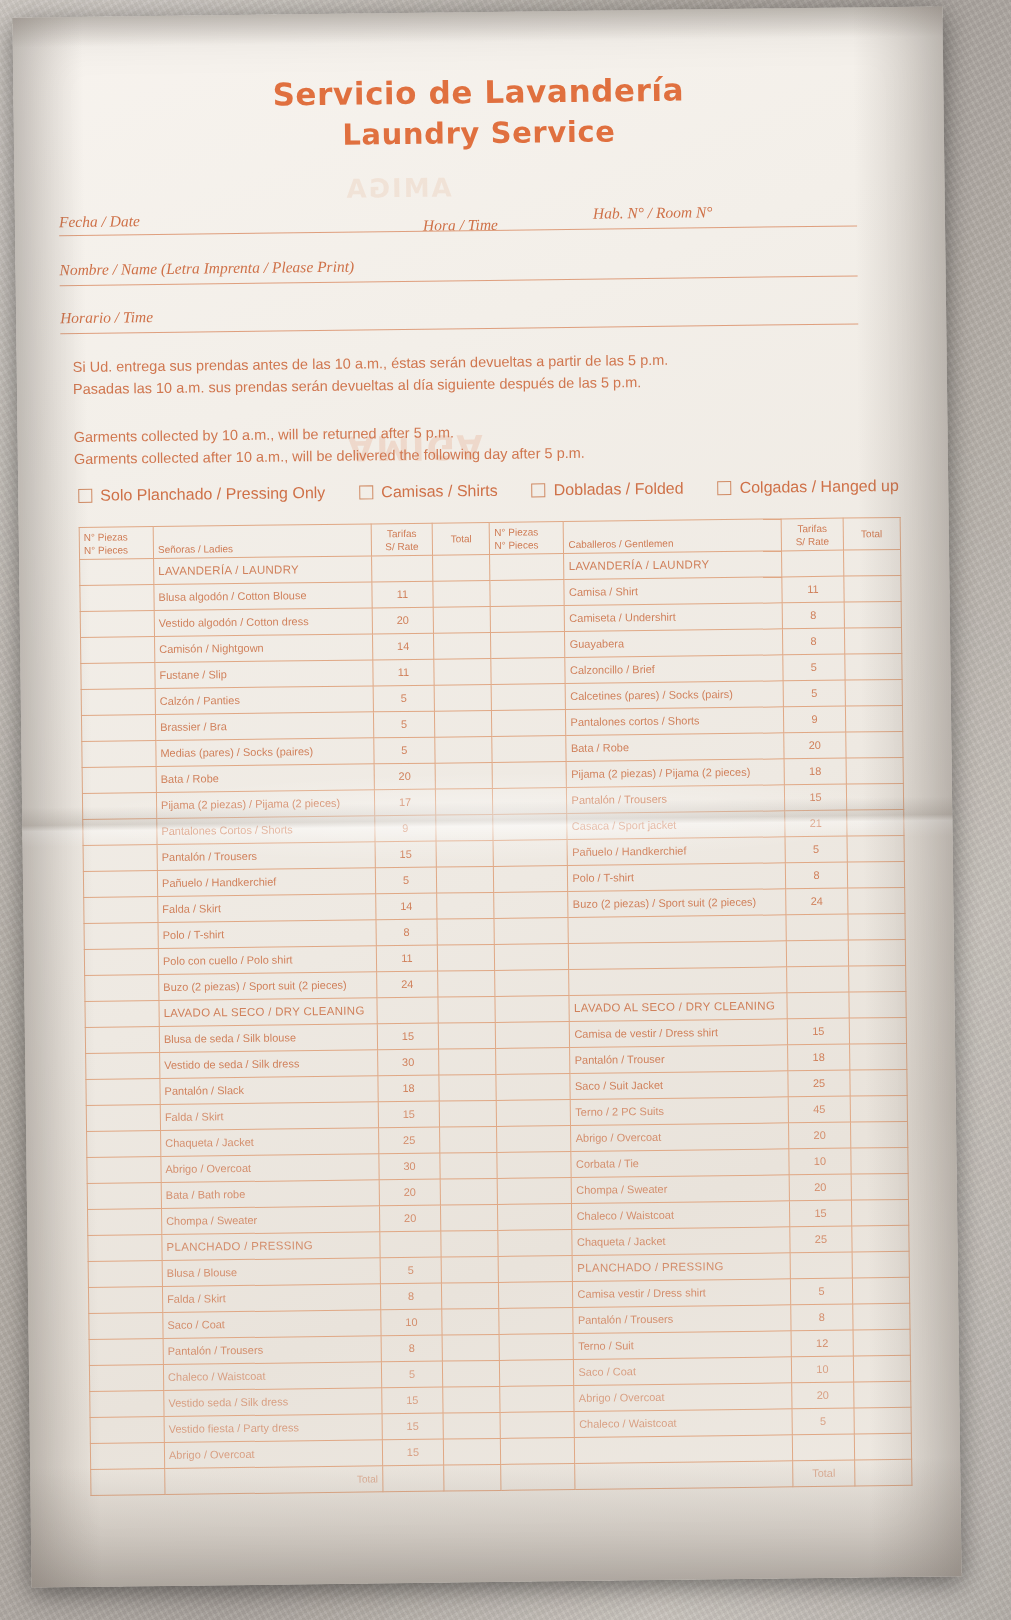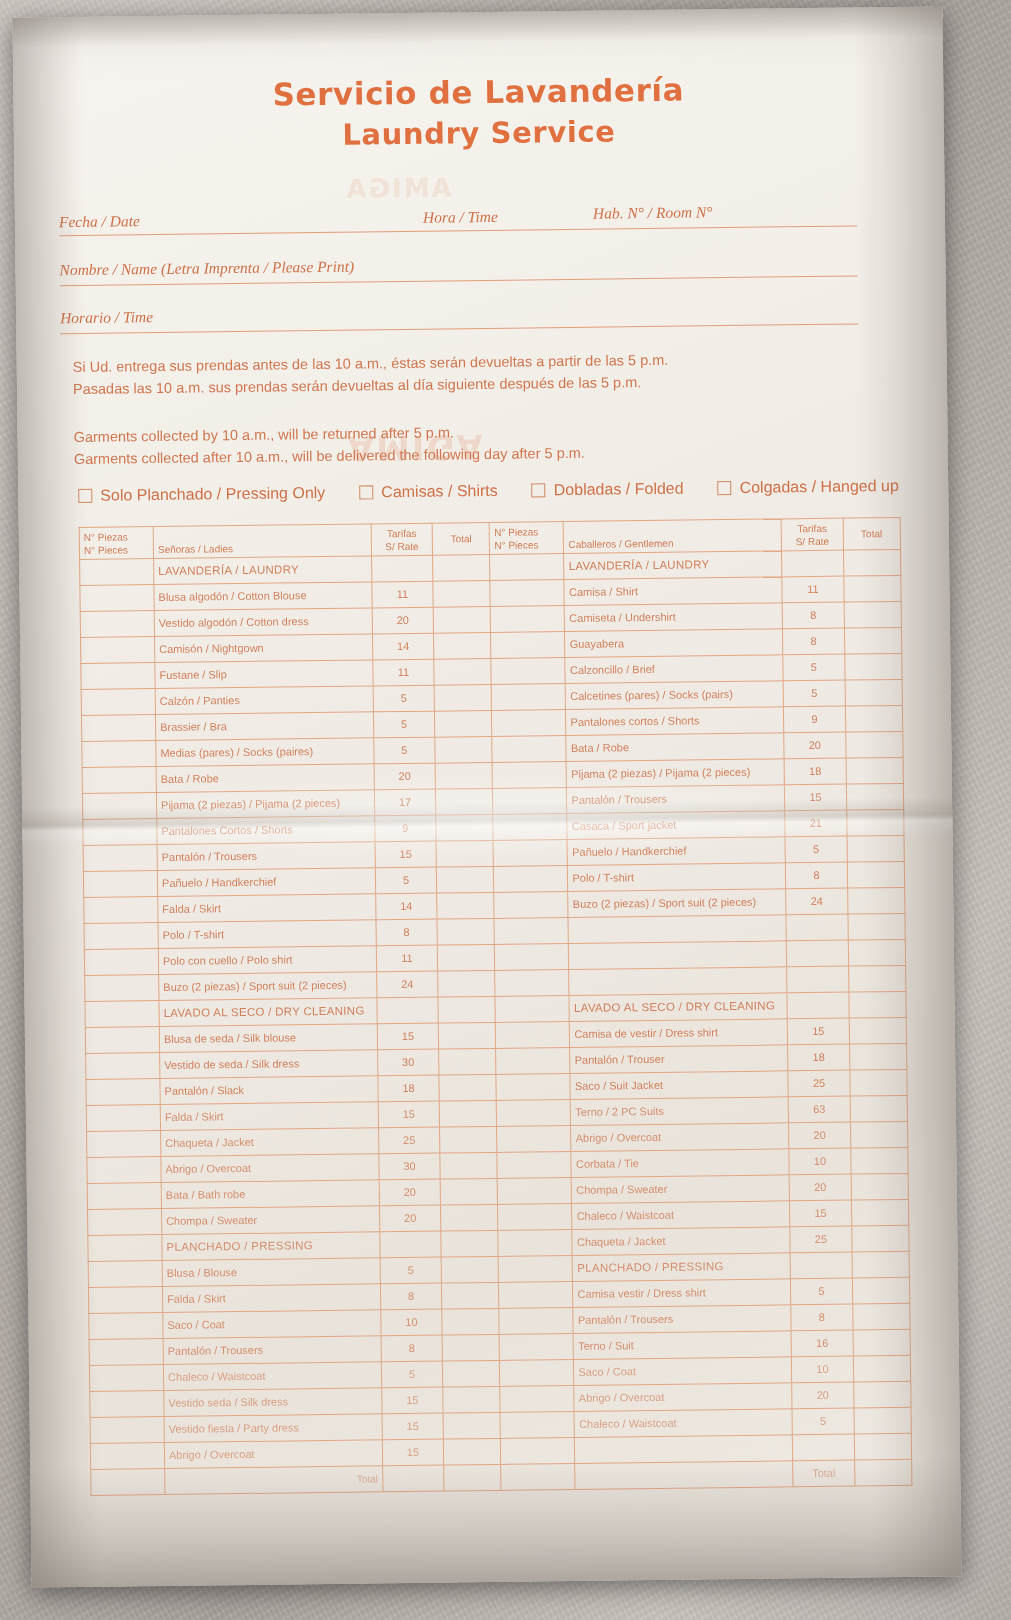--- a/index.html
+++ b/index.html
@@ -147,21 +147,21 @@
 <div class="sheet">
   <div class="content">
 
     <div class="ghost2">AMIGA</div>
     <div class="ghost">AMIGA</div>
 
     <div class="title t1">Servicio de Lavandería</div>
     <div class="title t2">Laundry Service</div>
 
     <div class="fieldLabel" style="left:44px;top:196px;">Fecha / Date</div>
-    <div class="fieldLabel" style="left:408px;top:196px;text-align:right;">Hora / Time</div>
+    <div class="fieldLabel" style="left:408px;top:204px;text-align:right;">Hora / Time</div>
     <div class="fieldLabel" style="left:578px;top:194px;">Hab. N° / Room N°</div>
     <div class="rule" style="left:44px;top:218px;width:798px;"></div>
 
     <div class="fieldLabel" style="left:44px;top:244px;">Nombre / Name (Letra Imprenta / Please Print)</div>
     <div class="rule" style="left:44px;top:268px;width:798px;"></div>
 
     <div class="fieldLabel" style="left:44px;top:292px;">Horario / Time</div>
     <div class="rule" style="left:44px;top:316px;width:798px;"></div>
 
     <div class="para f1" style="left:56px;top:340px;">Si Ud. entrega sus prendas antes de las 10 a.m., éstas serán devueltas a partir de las 5 p.m.</div>
@@ -428,21 +428,21 @@
             <td class="cRate f1">25</td>
             <td class="cTot f1"></td>
           </tr>
           <tr>
             <td class="cNum f2"></td>
             <td class="cItem f2">Falda / Skirt</td>
             <td class="cRate f2">15</td>
             <td class="cTot f2"></td>
             <td class="cNum f2"></td>
             <td class="cItem f2">Terno / 2 PC Suits</td>
-            <td class="cRate f2">63</td>
+            <td class="cRate f2">45</td>
             <td class="cTot f2"></td>
           </tr>
           <tr>
             <td class="cNum f2"></td>
             <td class="cItem f2">Chaqueta / Jacket</td>
             <td class="cRate f2">25</td>
             <td class="cTot f2"></td>
             <td class="cNum f2"></td>
             <td class="cItem f2">Abrigo / Overcoat</td>
             <td class="cRate f2">20</td>
@@ -518,21 +518,21 @@
             <td class="cRate f2">8</td>
             <td class="cTot f2"></td>
           </tr>
           <tr>
             <td class="cNum f2"></td>
             <td class="cItem f2">Pantalón / Trousers</td>
             <td class="cRate f2">8</td>
             <td class="cTot f2"></td>
             <td class="cNum f2"></td>
             <td class="cItem f2">Terno / Suit</td>
-            <td class="cRate f2">16</td>
+            <td class="cRate f2">12</td>
             <td class="cTot f2"></td>
           </tr>
           <tr>
             <td class="cNum f3"></td>
             <td class="cItem f3">Chaleco / Waistcoat</td>
             <td class="cRate f3">5</td>
             <td class="cTot f3"></td>
             <td class="cNum f3"></td>
             <td class="cItem f3">Saco / Coat</td>
             <td class="cRate f3">10</td>

